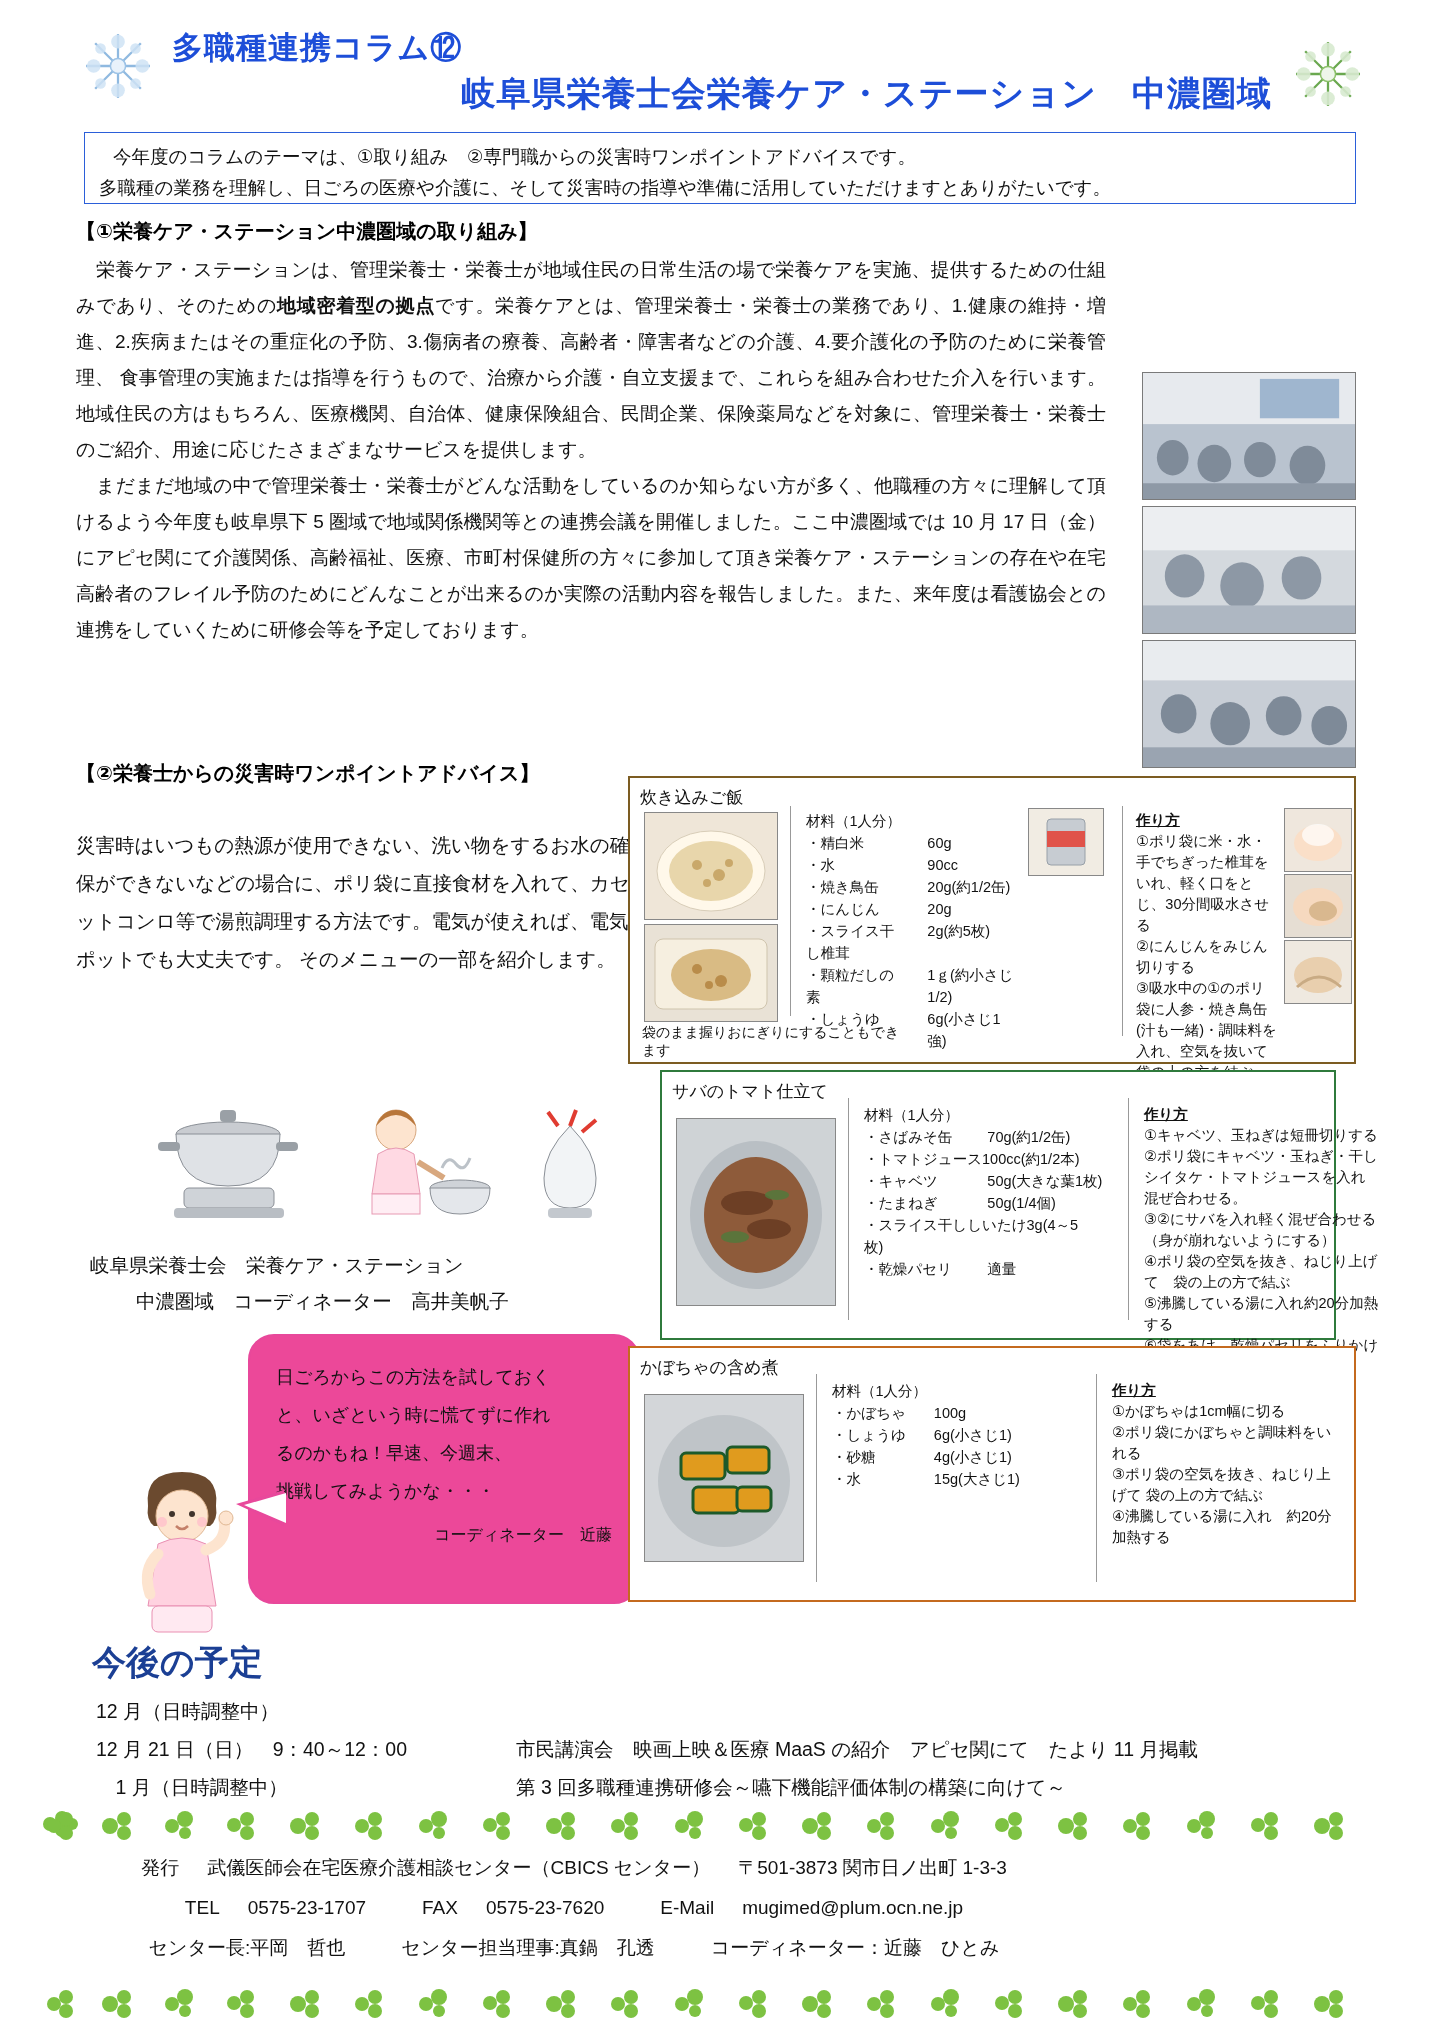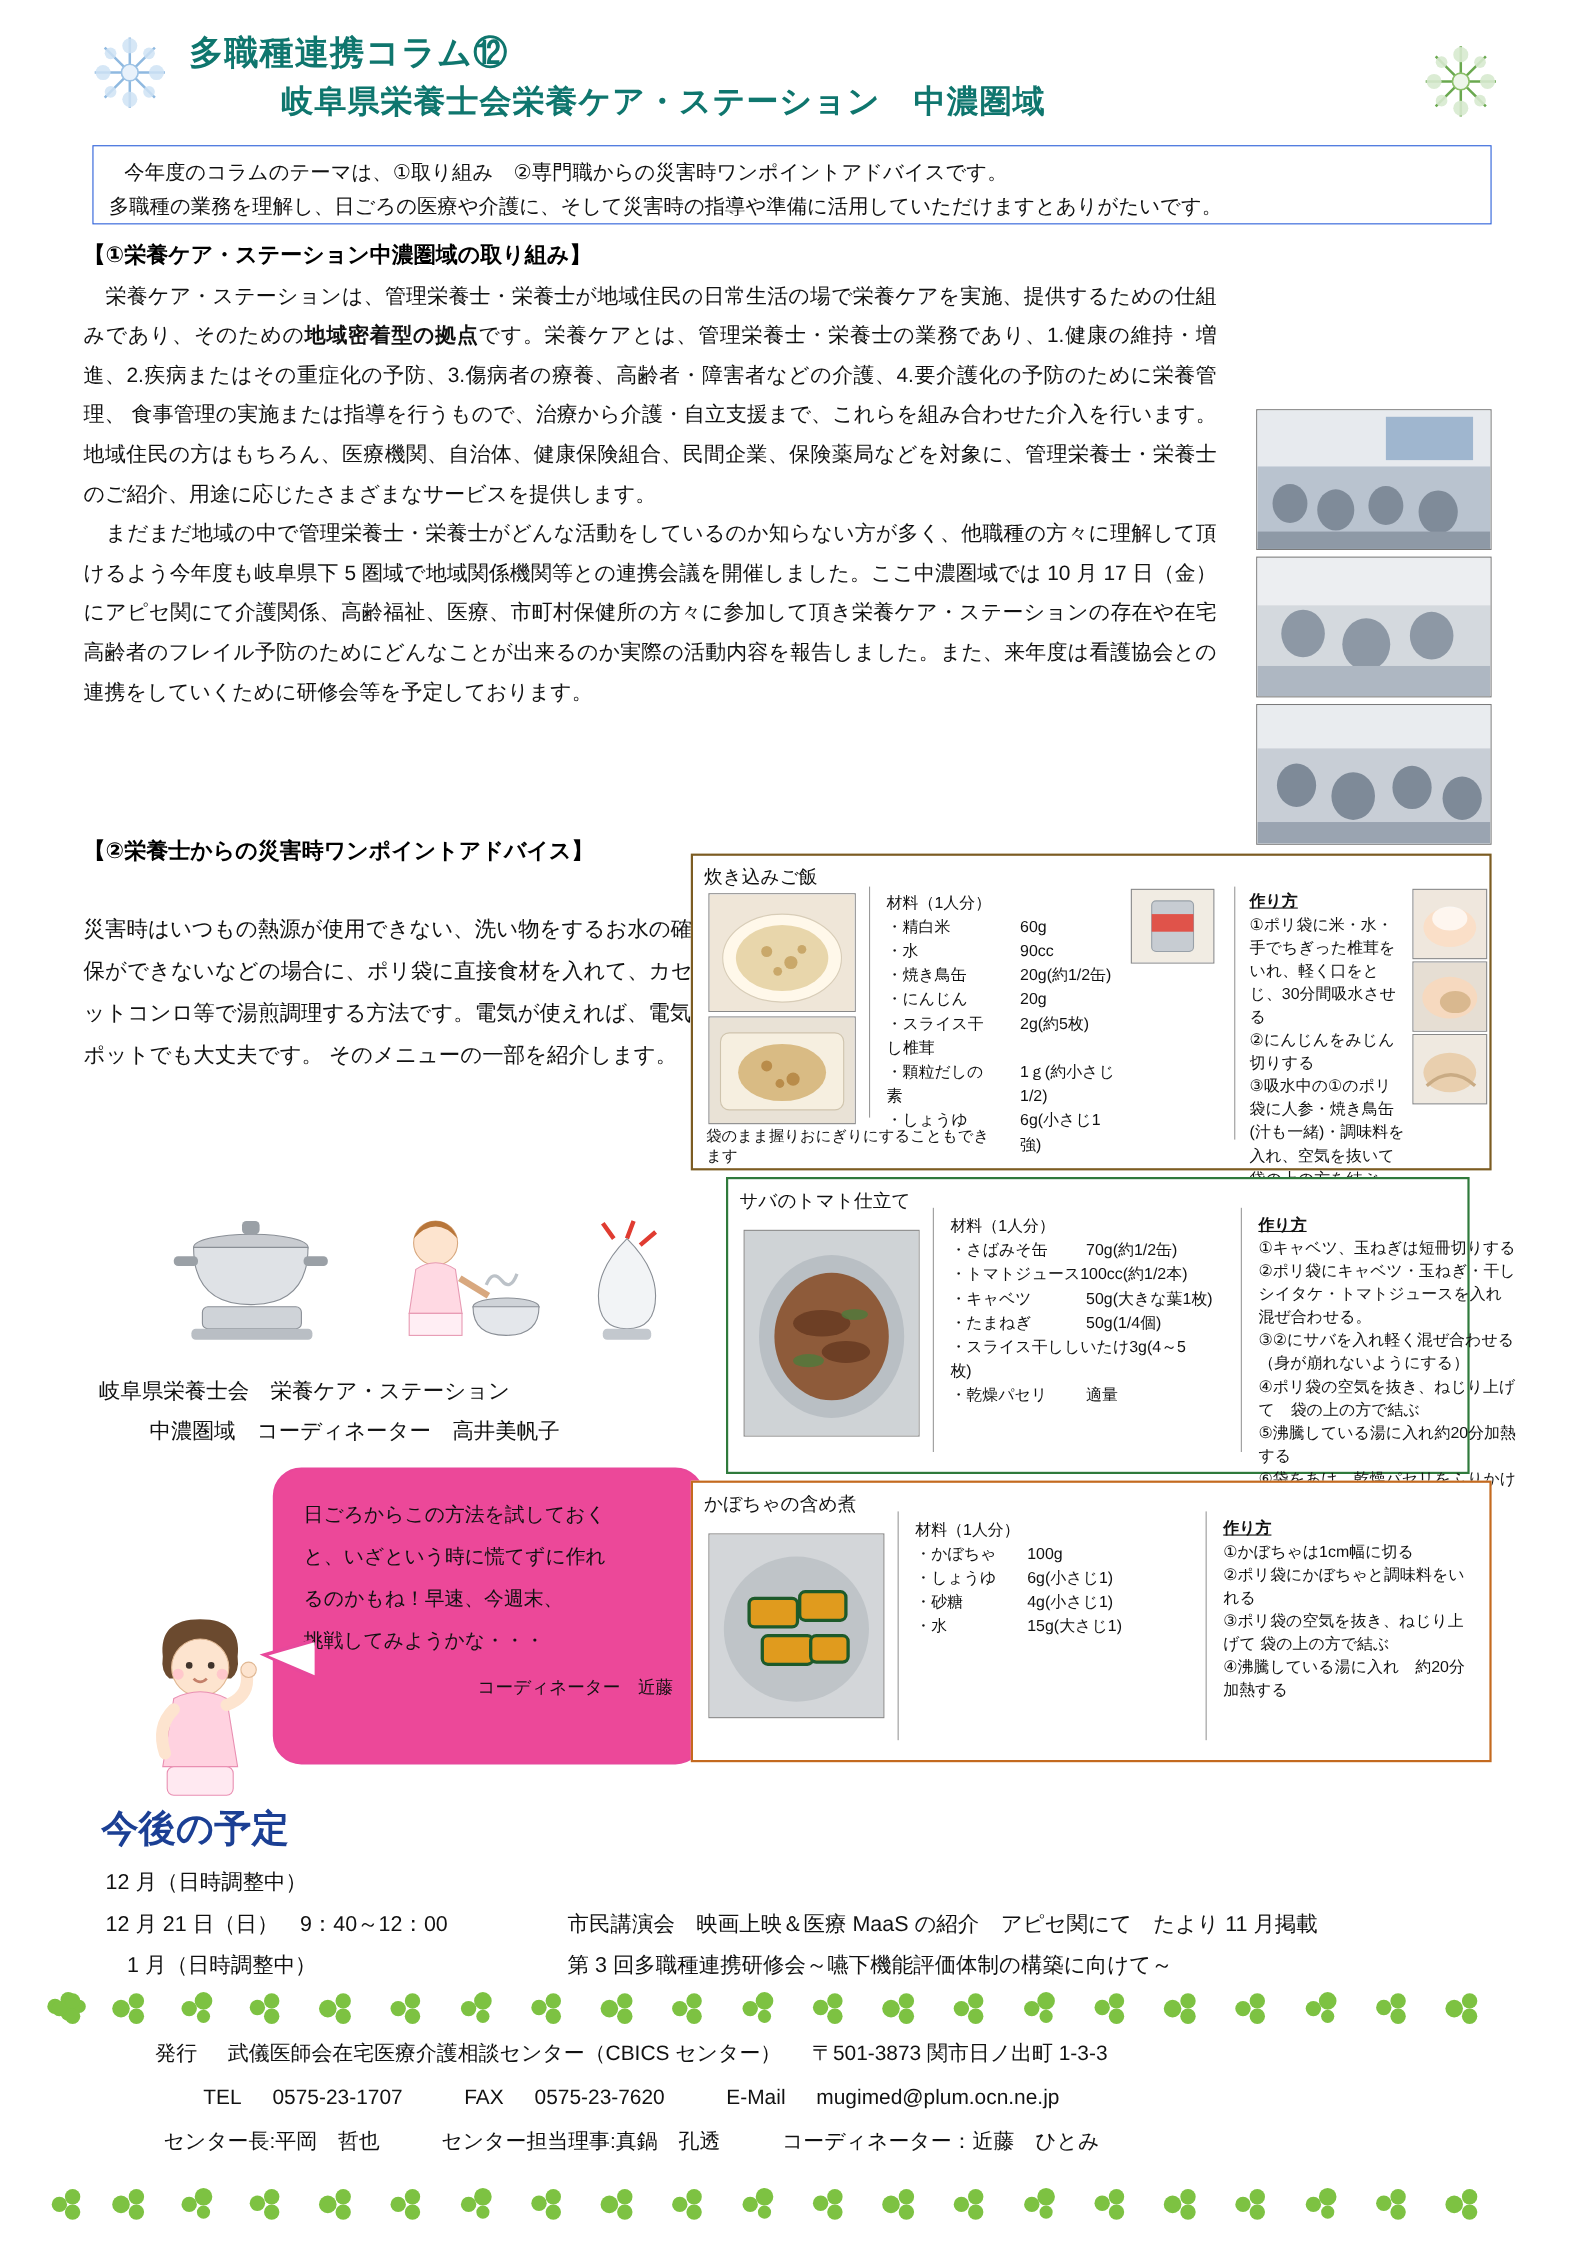--- a/index.html
+++ b/index.html
@@ -12,24 +12,24 @@
     overflow:hidden;
   }
   .page{position:relative;width:1440px;height:2037px;}
 
   
   .header{
     position:absolute;left:0;top:0;width:1440px;height:112px;
   }
   .title-block{
     position:absolute;left:172px;top:26px;width:1100px;
-    color:#0f766e;font-weight:bold;
+    color:#1d4ed8;font-weight:bold;
   }
   .title-line1{font-size:31px;letter-spacing:1px;line-height:44px;}
-  .title-line2{font-size:29px;letter-spacing:1px;line-height:46px;padding-left:84px;}
+  .title-line2{font-size:34px;letter-spacing:1px;line-height:46px;padding-left:84px;text-align:right;}
   .deco-flower{position:absolute;width:76px;height:76px;}
   .deco-flower svg{width:100%;height:100%;}
 
   
   .theme-box{
     position:absolute;left:84px;top:132px;width:1272px;height:72px;
     border:1.5px solid #2b5fd9;box-sizing:border-box;
     padding:8px 14px 0 14px;
   }
   .theme-box p{margin:0;font-size:18.5px;line-height:31px;}

